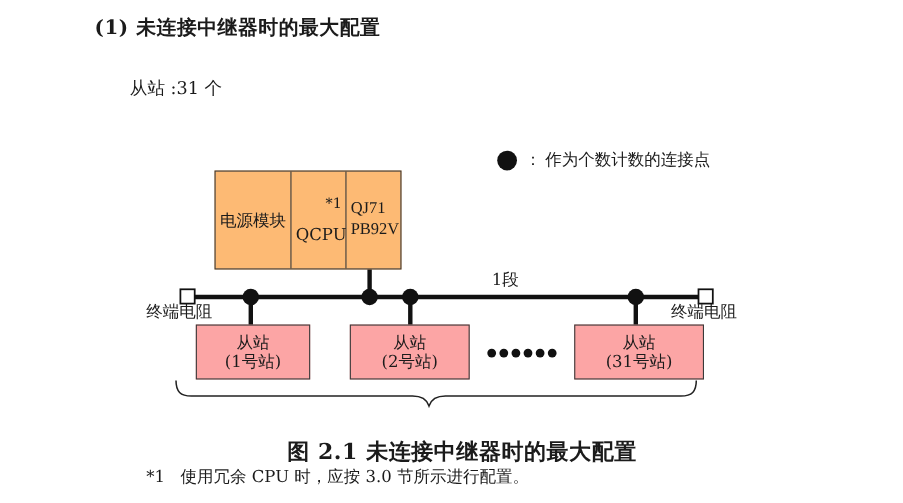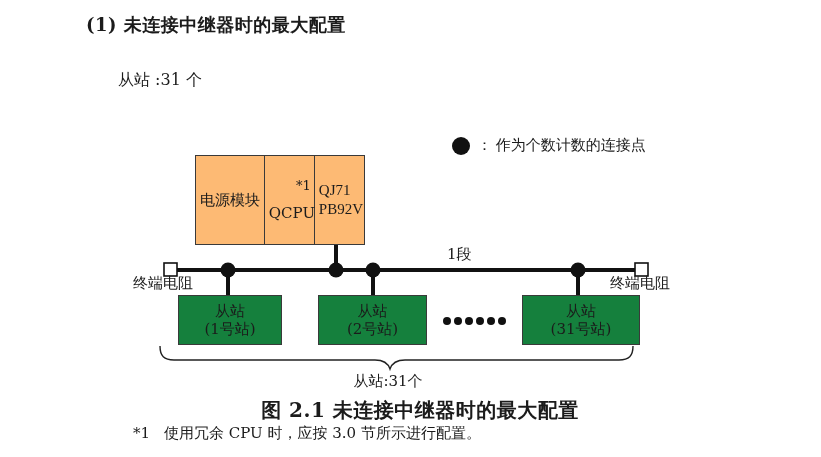--- a/index.html
+++ b/index.html
@@ -29,21 +29,21 @@
   .legend{left:452px;top:136px;display:flex;align-items:center;font-size:15px;font-family:Liberation Serif, serif;}
   .legend-dot{width:18px;height:18px;border-radius:50%;background:#111111;display:inline-block;margin-right:7px;}
 
   .seg-label{left:447px;top:245px;font-size:15px;}
   .term-left{left:133px;top:274px;font-size:15px;}
   .term-right{left:610px;top:274px;font-size:15px;}
 
   .slave-box{
     top:295px;height:50px;border:1.2px solid #3a3a3a;box-sizing:border-box;
     display:flex;flex-direction:column;justify-content:center;align-items:center;
-    font-size:15px;line-height:18px;background:#15803d;
+    font-size:15px;line-height:18px;background:#fca5a5;
   }
   .slave1{left:178px;width:104px;}
   .slave2{left:318px;width:109px;}
   .slave31{left:522px;width:118px;}
 
   .brace-label{left:308px;top:372px;width:160px;text-align:center;font-size:15px;}
   .caption{left:20px;top:397px;width:800px;text-align:center;font-size:20px;font-weight:bold;letter-spacing:0.5px;}
   .footnote{left:133px;top:424px;font-size:15px;display:flex;}
   .footnote .fn-marker{margin-right:14px;}
 
@@ -109,21 +109,20 @@
   </div>
   <div class="abs slave-box slave2">
     <span>从站</span>
     <span>(2号站)</span>
   </div>
   <div class="abs slave-box slave31">
     <span>从站</span>
     <span>(31号站)</span>
   </div>
 
-  <div class="abs brace-label">从站:31个</div>
 
   <div class="abs caption">图 2.1 未连接中继器时的最大配置</div>
   <div class="abs footnote">
     <span class="fn-marker">*1</span>
     <span>使用冗余 CPU 时，应按 3.0 节所示进行配置。</span>
   </div>
 
 </div>
 
 </body></html>

